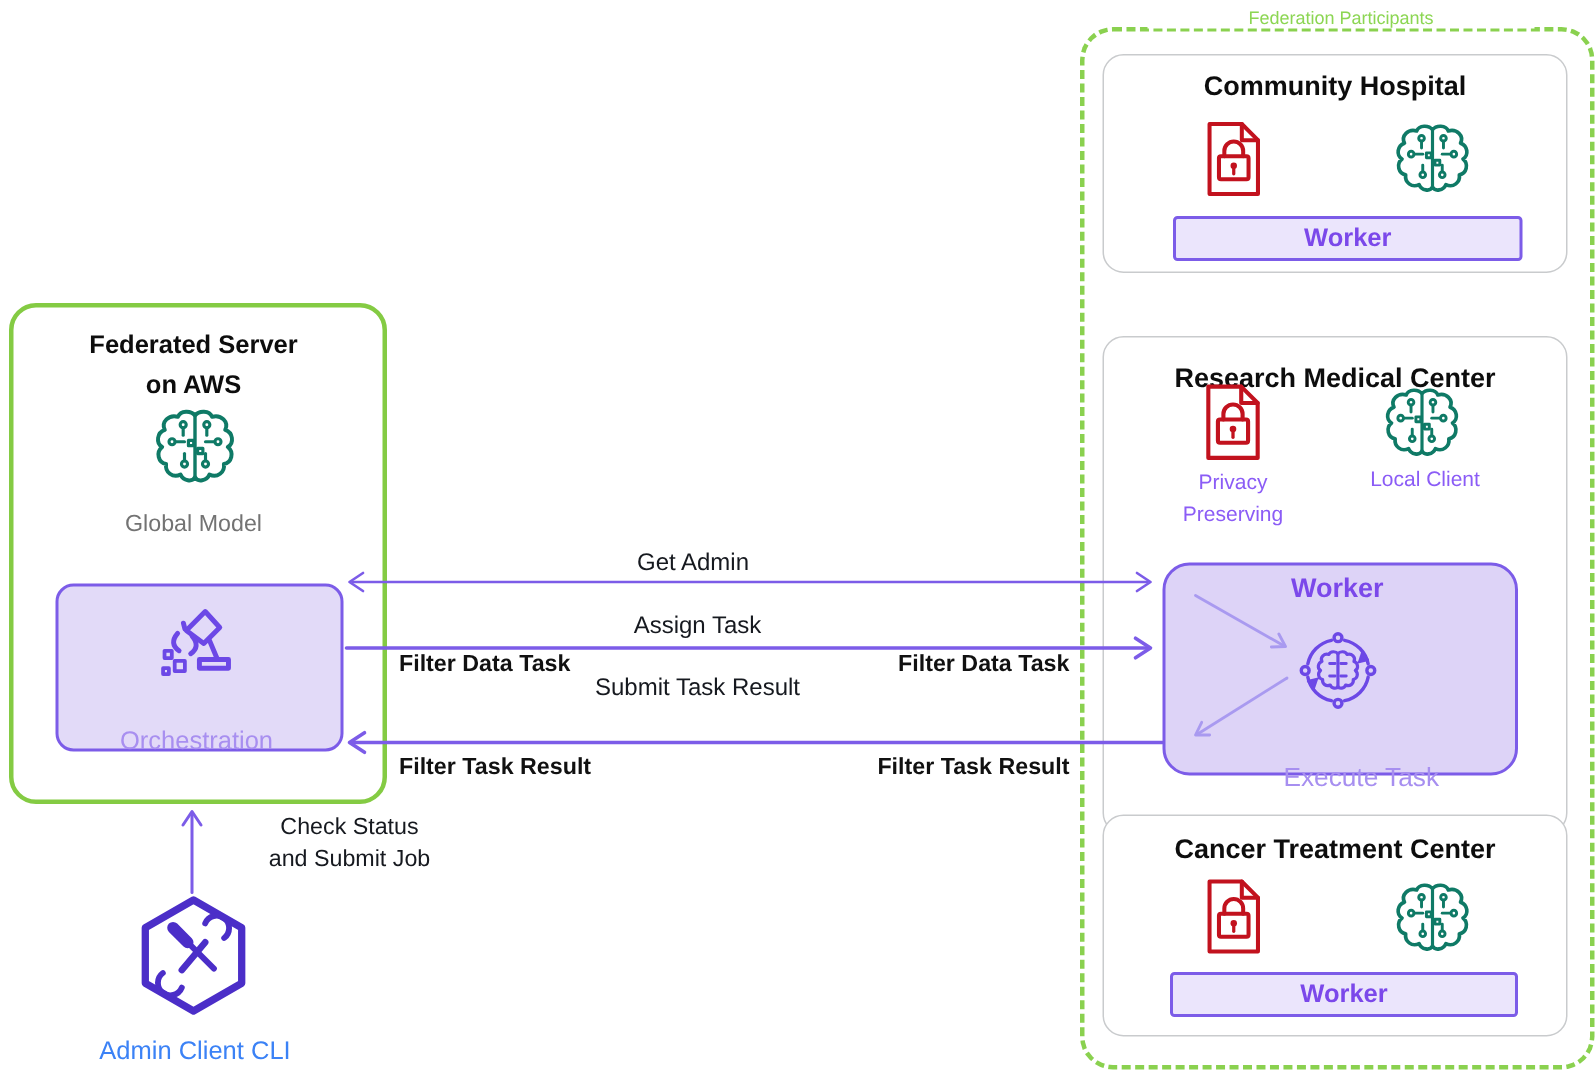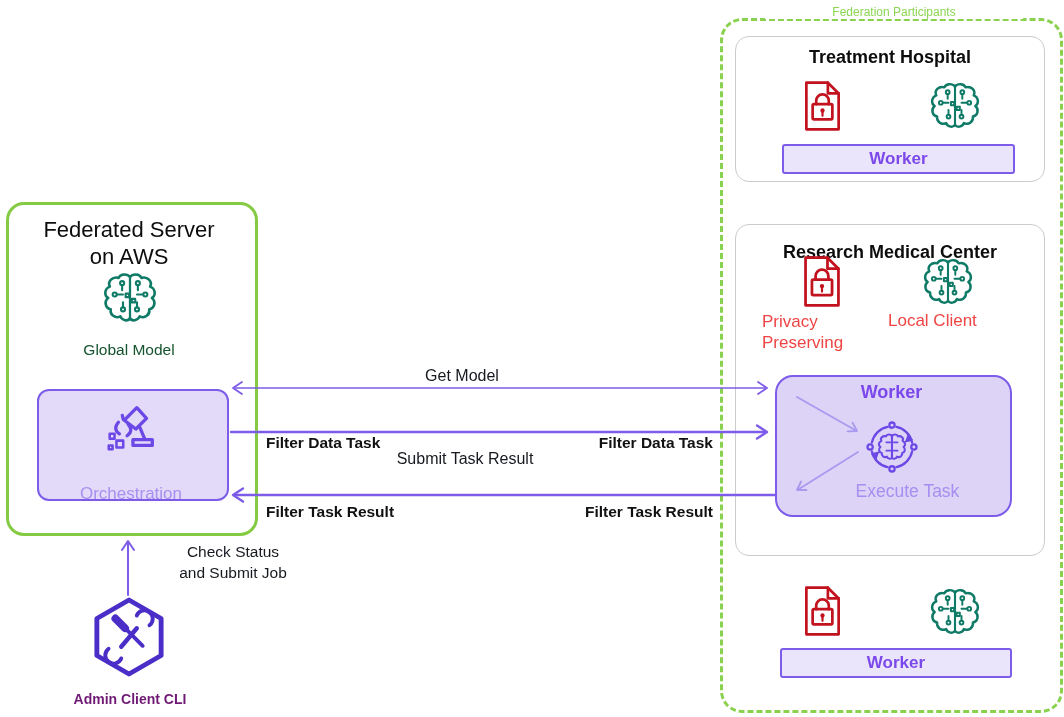--- a/index.html
+++ b/index.html
@@ -4,46 +4,46 @@
 <style>
   html,body{margin:0;padding:0;background:#ffffff;}
   body{font-family:"Liberation Sans","DejaVu Sans",sans-serif;color:#16191f;}
   .canvas{position:relative;width:1064px;height:717px;background:#fff;overflow:hidden;}
   .abs{position:absolute;}
   .center{text-align:center;}
   .preline{white-space:pre-line;}
 
   
   .fed-box{left:6px;top:202px;width:246px;height:328px;border:3.5px solid #84cb43;border-radius:18px;background:#fff;}
-  .fed-title{left:6px;top:216px;width:246px;font-size:22px;font-weight:normal;line-height:27px;color:#0d0d0d;}
-  .global-label{left:6px;top:341px;width:246px;font-size:15.5px;color:#14532d;}
+  .fed-title{left:6px;top:216px;width:246px;font-size:17px;font-weight:bold;line-height:27px;color:#0d0d0d;}
+  .global-label{left:6px;top:341px;width:246px;font-size:15.5px;color:#737373;}
   .orch-box{left:37px;top:389px;width:188px;height:108px;background:#e2daf8;border:2.5px solid #7c5ce8;border-radius:12px;}
   .orch-label{left:37px;top:484px;width:188px;font-size:17px;color:#a88ff0;}
 
   
   .check-label{left:143px;top:541px;width:180px;font-size:15.5px;line-height:21px;color:#16191f;text-align:center;}
-  .admin-label{left:20px;top:691px;width:220px;font-size:14px;font-weight:bold;color:#701a75;}
+  .admin-label{left:20px;top:691px;width:220px;font-size:17px;font-weight:normal;color:#3b82f6;}
 
   
   .fp-box{left:720px;top:18px;width:337px;height:689px;border:3.5px dashed #8ad14f;border-radius:22px;}
   .fp-label{left:765px;top:5px;width:250px;background:#fff;font-size:12px;font-weight:normal;color:#8cd653;padding:0 4px;}
 
   .card{background:#fff;border:1.5px solid #c9cbcd;border-radius:14px;}
   .card-title{font-size:18px;font-weight:bold;color:#0d0d0d;width:100%;position:absolute;text-align:center;}
   .card-community{left:735px;top:36px;width:308px;height:144px;}
   .card-research{left:735px;top:205px;width:308px;height:330px;margin-top:19px;}
   .card-cancer{left:735px;top:543px;width:308px;height:146px;}
 
   .worker-bar{position:absolute;background:#ebe5fc;border:2px solid #7c5ce8;border-radius:3px;
               font-size:17px;font-weight:bold;color:#7b48ea;text-align:center;line-height:26px;}
-  .gray-label{position:absolute;font-size:17px;color:#ef4444;text-align:left;}
+  .gray-label{position:absolute;font-size:14px;color:#8b5cf6;text-align:center;}
 
   .worker-box{left:775px;top:375px;width:233px;height:138px;background:#ddd3f7;border:2.5px solid #7c5ce8;border-radius:18px;}
   .worker-box-title{left:775px;top:382px;width:233px;font-size:18px;font-weight:bold;color:#7b48ea;}
-  .exec-label{left:775px;top:481px;width:233px;font-size:17.5px;color:#a78ff0;padding-left:16px;}
+  .exec-label{left:775px;top:508px;width:233px;font-size:17.5px;color:#a78ff0;padding-left:16px;}
 
   
   .msg{position:absolute;font-size:16px;color:#16191f;}
   .msg-filter{position:absolute;font-size:15.5px;font-weight:600;color:#111;}
 
   svg.overlay{left:0;top:0;width:1064px;height:717px;pointer-events:none;}
   .icon{position:absolute;}
 </style>
 </head>
 <body>
@@ -125,21 +125,21 @@
     </g>
   </svg>
   <div class="abs check-label preline">Check Status
 and Submit Job</div>
   <div class="abs admin-label center">Admin Client CLI</div>
 
   <div class="abs fp-box"></div>
   <div class="abs fp-label center">Federation Participants</div>
 
   <div class="abs card card-community">
-    <div class="card-title" style="top:10px">Treatment Hospital</div>
+    <div class="card-title" style="top:10px">Community Hospital</div>
   </div>
   <svg class="icon" style="left:800px;top:80px" width="45" height="52" viewBox="0 0 48 58" color="#c2121e">
       <use href="#sym-doclock"></use>
     </svg>
   <svg class="icon" style="left:929px;top:80px" width="52" height="52" viewBox="0 0 64 64" color="#0f7a66">
       <use href="#sym-brain"></use>
     </svg>
   <div class="worker-bar" style="left:782px;top:144px;width:229px;height:26px">Worker</div>
 
   <div class="abs card card-research">
@@ -171,20 +171,23 @@
       <path d="M14 47 l-5 -7 8 -2" fill="currentColor" stroke-width="1.5"></path>
       <g transform="translate(15,15) scale(0.53)" stroke-width="4.6">
         <path d="M32 8 C29 4 21 4 19 9 C12 7 6 13 9 19 C3 21 2 29 7 32 C2 36 4 44 10 45 C9 51 15 56 21 53 C23 58 30 59 32 55 C34 59 41 58 43 53 C49 56 55 51 54 45 C60 44 62 36 57 32 C62 29 61 21 55 19 C58 13 52 7 45 9 C43 4 35 4 32 8 Z"></path>
         <path d="M32 9 V55"></path>
         <path d="M20 22 h8 M36 22 h8 M20 40 h8 M36 40 h8" stroke-width="4"></path>
       </g>
     </g>
   </svg>
   <div class="abs exec-label center">Execute Task</div>
 
+  <div class="abs card card-cancer">
+    <div class="card-title" style="top:12px">Cancer Treatment Center</div>
+  </div>
   <svg class="icon" style="left:800px;top:585px" width="45" height="52" viewBox="0 0 48 58" color="#c2121e">
       <use href="#sym-doclock"></use>
     </svg>
   <svg class="icon" style="left:929px;top:586px" width="52" height="52" viewBox="0 0 64 64" color="#0f7a66">
       <use href="#sym-brain"></use>
     </svg>
   <div class="worker-bar" style="left:780px;top:648px;width:228px;height:26px">Worker</div>
 
   <svg class="abs overlay">
     <g stroke="#7c5ce8" fill="none" stroke-linecap="round" stroke-linejoin="round">
@@ -216,20 +219,21 @@
         <path d="M797 397 L855 430"></path>
         <path d="M-8 -5 L0 0 L-8 5" transform="translate(857,431) rotate(30)"></path>
       </g>
       <g>
         <path d="M858 452 L799 489"></path>
         <path d="M-8 -5 L0 0 L-8 5" transform="translate(797,490) rotate(148)"></path>
       </g>
     </g>
   </svg>
 
-  <div class="msg center" style="left:362px;top:367px;width:200px">Get Model</div>
+  <div class="msg center" style="left:362px;top:367px;width:200px">Get Admin</div>
+  <div class="msg center" style="left:365px;top:409px;width:200px">Assign Task</div>
   <div class="msg-filter" style="left:266px;top:434px">Filter Data Task</div>
   <div class="msg-filter" style="left:582px;top:434px;width:131px;text-align:right">Filter Data Task</div>
   <div class="msg center" style="left:365px;top:450px;width:200px">Submit Task Result</div>
   <div class="msg-filter" style="left:266px;top:503px">Filter Task Result</div>
   <div class="msg-filter" style="left:580px;top:503px;width:133px;text-align:right">Filter Task Result</div>
 
 </div>
 
 </body></html>

